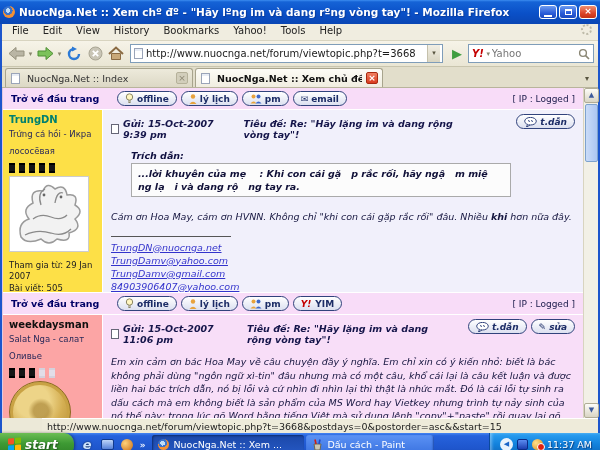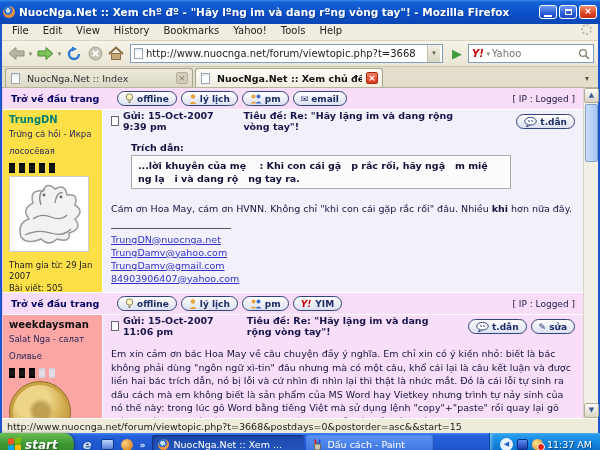--- a/index.html
+++ b/index.html
@@ -74,21 +74,21 @@
   .p2 .author { color:#111; }
   .rank { font-size:8.5px; color:#2A2A5A; line-height:17px; margin-top:1px; }
   .stars { margin:3px 0; display:flex; gap:4px; }
   .star { width:6px; height:10px; background:#151515; border-top:2px solid #000; border-bottom:2px solid #000; }
   .star.off { background:#E2DEE8; border-color:#D5D1DC; }
   .avatar-box { width:80px; height:76px; background:#fff; border:1px solid #CCC; display:flex; align-items:center; justify-content:center; overflow:hidden; }
   .meta { font-size:8.5px; color:#222; margin-top:8px; line-height:11px; }
   .coin { width:62px; height:62px; border-radius:50%; background:radial-gradient(circle at 38% 32%, #EDD488 0 30%, #D4AE52 55%, #A9822E 100%); border:1px solid #8A6A20; box-shadow:inset 0 0 0 3px #C9A244; position:relative; }
   .coin::after { content:""; position:absolute; left:18px; top:16px; width:26px; height:26px; border-radius:50%; background:radial-gradient(circle,#9A7526 0 40%,transparent 70%); opacity:.55; }
 
-  .postcol { flex:1; position:relative; padding:0 8px; overflow:hidden; min-width:0; }
+  .postcol { flex:1; position:relative; padding:8px 8px; overflow:hidden; min-width:0;font-style:italic; }
   .p1 .postcol { background:#F1F0FB; }
   .p2 .postcol { background:#F8DEF8; }
   .post-head { display:flex; align-items:center; gap:4px; font-size:9.5px; color:#15154A; font-weight:bold; padding-right:120px; }
   .post-head .subject { margin-left:8px; font-weight:bold; }
   .head-btns { position:absolute; right:8px; top:4px; display:flex; gap:4px; }
   .doc-ico { width:8px; height:10px; background:#fff; border:1px solid #667; flex:0 0 8px; }
 
   .quote-wrap { margin:10px 0 10px 20px; width:82%; }
   .quote-label { font-weight:bold; color:#101040; font-size:9.5px; margin-bottom:2px; }
   .quote-box { background:#FCFCFC; border:1px solid #AAA; padding:3px 6px; font-size:9.5px; font-weight:600; color:#101038; white-space:pre-wrap; line-height:13px; }
@@ -97,21 +97,21 @@
   .sig-rule { width:120px; border-top:1px solid #555; margin-bottom:4px; }
   .sig a { display:block; color:#3333CC; text-decoration:underline; font-size:9.5px; line-height:13px; }
 
   
   .vscroll { position:absolute; right:0; top:0; width:15px; height:330px; background:#F2F0E6; border-left:1px solid #D8D4C0; }
   .sbtn { width:15px; height:15px; background:linear-gradient(180deg,#FDFCF8,#D9D5C4); border:1px solid #B0AC96; border-radius:2px; color:#3C5A9C; font-size:7px; text-align:center; line-height:13px; }
   .sbtn.bottom { position:absolute; bottom:0; }
   .sthumb { position:absolute; top:16px; left:1px; width:13px; height:58px; border-radius:2px; background:linear-gradient(90deg,#CADCF8,#ACC6F2); border:1px solid #7DA2CE; }
 
   
-  .statusbar { height:15px; background:#EEEBDA; border-top:1px solid #fff; display:flex; align-items:center; padding:0 5px; font-size:9.5px; color:#222; }
+  .statusbar { height:15px; background:#EEEBDA; border-top:1px solid #fff; display:flex; align-items:center; padding:0 5px; font-size:9.5px; color:#222;margin-left:40px; }
   .statusbar .txt { white-space:nowrap; overflow:hidden; }
 
   
   .taskbar { height:23px; background:linear-gradient(180deg,#4585F2 0%,#2662DC 12%,#1E55CC 70%,#16409C 100%); display:flex; align-items:center; }
   .startbtn { height:23px; display:flex; align-items:center; gap:4px; padding:0 16px 0 8px; background:linear-gradient(180deg,#6CBE54 0%,#3E9A34 45%,#2E8026 100%); border-radius:0 10px 10px 0; box-shadow:1px 0 3px rgba(0,0,0,.4); }
   .winflag { width:13px; height:13px; display:grid; grid-template-columns:6px 6px; grid-template-rows:6px 6px; gap:1px; transform:skewY(-5deg); }
   .winflag i { border-radius:1px; }
   .wf1{background:#F35325;} .wf2{background:#81BC06;} .wf3{background:#05A6F0;} .wf4{background:#FFBA08;}
   .start-label { color:#fff; font-weight:bold; font-style:italic; font-size:12px; text-shadow:1px 1px 2px #1A4A1A; }
   .quicklaunch { display:flex; align-items:center; gap:5px; padding:0 6px; }

